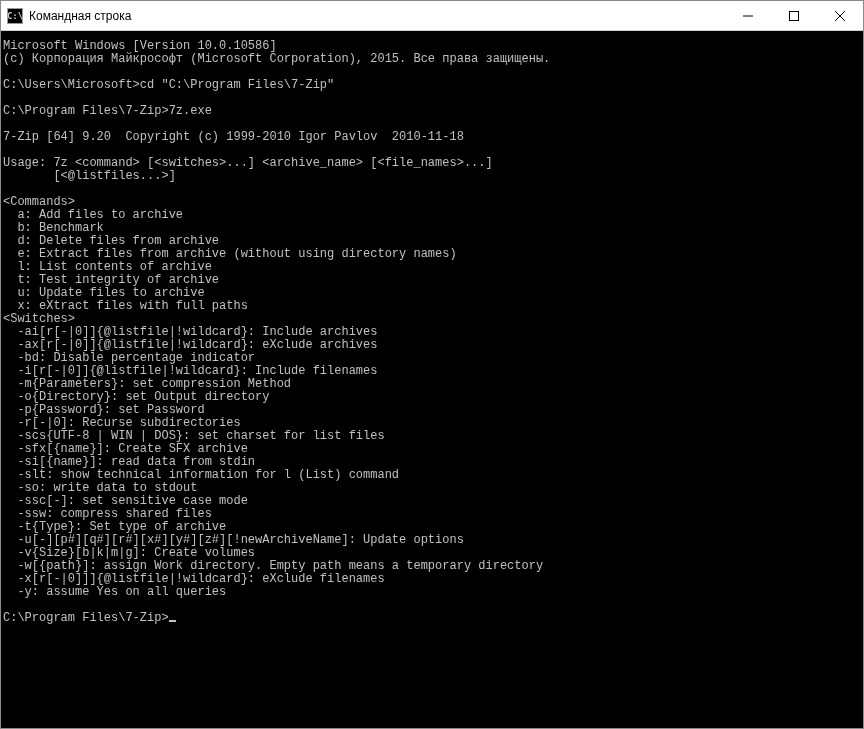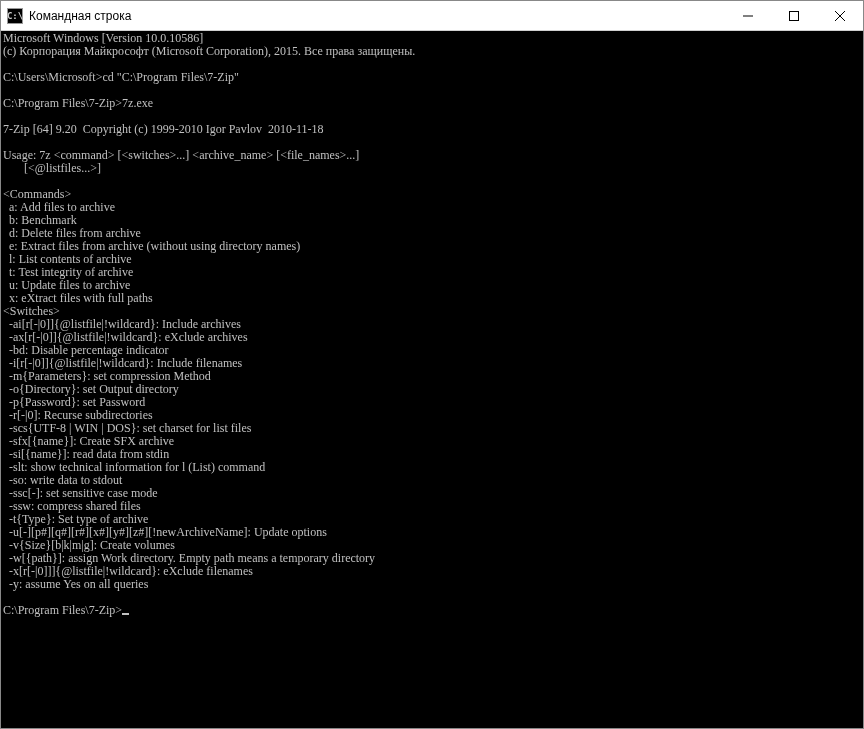--- a/index.html
+++ b/index.html
@@ -57,24 +57,24 @@
       justify-content: center;
       font-size: 10px;
       color: #000;
       cursor: default;
     }
     .titlebar-btn svg { display: block; }
     .client-area {
       flex: 1;
       background: #000;
       color: #c0c0c0;
-      font-family: Liberation Serif, serif;
+      font-family: Liberation Mono, monospace;
       font-size: 12px;
       line-height: 13px;
-      padding: 1px 2px 2px 2px;
+      padding: 9px 2px 2px 2px;
       overflow: hidden;
       white-space: pre;
     }
     .cursor {
       display: inline-block;
       width: 7px;
       height: 2px;
       background: #c0c0c0;
       vertical-align: baseline;
       margin-bottom: -1px;

